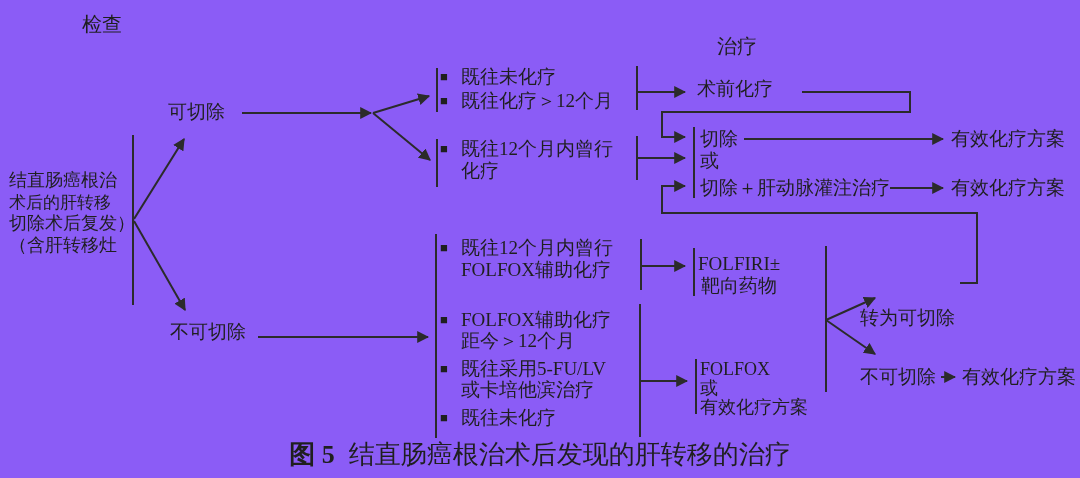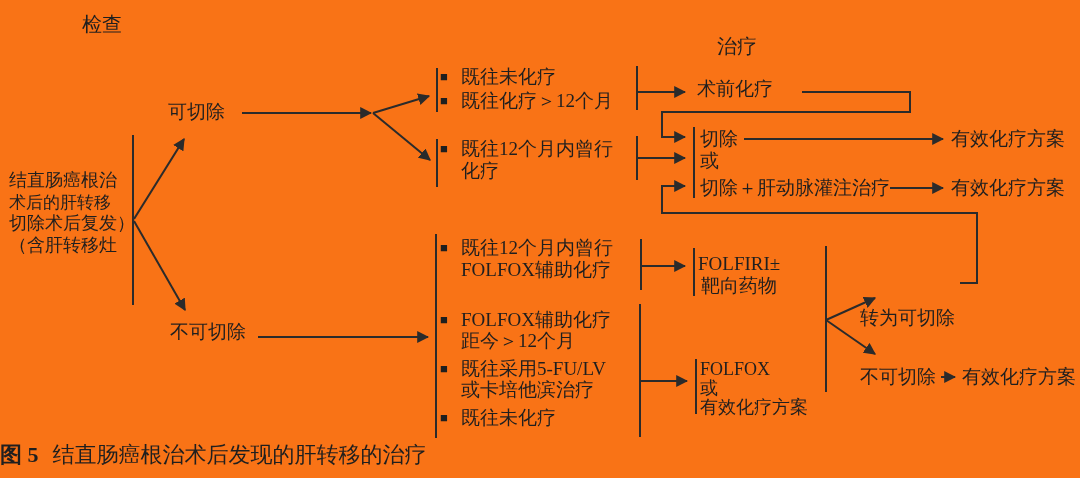--- a/index.html
+++ b/index.html
@@ -1,33 +1,33 @@
 <!DOCTYPE html>
 <html><head>
 <meta charset="utf-8">
 <style>
   html,body{margin:0;padding:0;background:#ffffff;}
   #canvas{
-    position:relative;width:1080px;height:478px;background:#f97316;
+    position:relative;width:1080px;height:478px;background:#8b5cf6;
     font-family:"Liberation Serif","DejaVu Serif",serif;color:#1f1f1f;overflow:hidden;
   }
   #wires{position:absolute;left:0;top:0;width:1080px;height:478px;}
   .w{stroke:#2b2b2b;stroke-width:2;fill:none;}
   .t{position:absolute;font-size:19px;line-height:21px;white-space:nowrap;}
   .hdr{font-size:20px;}
   .root{position:absolute;left:9px;top:170px;font-size:18px;line-height:21.5px;white-space:nowrap;}
   .group{position:absolute;}
   .item{display:flex;align-items:flex-start;margin-bottom:2px;}
   .gd .item{margin-bottom:7px;}
   .bu{width:21px;font-size:13px;line-height:22px;flex:none;}
   .ln{display:block;font-size:19px;line-height:22px;white-space:nowrap;}
   .gd .ln{line-height:21px;}
   .folfiri .ln{line-height:22px;}
   .folfox .ln{line-height:19px;font-size:18px;}
-  .cap{position:absolute;left:0;right:0;top:442px;font-size:22px;line-height:26px;}
+  .cap{position:absolute;left:0;right:0;top:442px;text-align:center;font-size:26px;line-height:26px;}
   .cap .pfx{font-weight:bold;margin-right:14px;}
 </style>
 </head>
 <body>
 
 <div id="canvas">
 
   <svg id="wires" viewBox="0 0 1080 478">
     <defs>
       <marker id="arw" viewBox="0 0 10 10" refX="9" refY="5" markerWidth="6" markerHeight="6" orient="auto">

